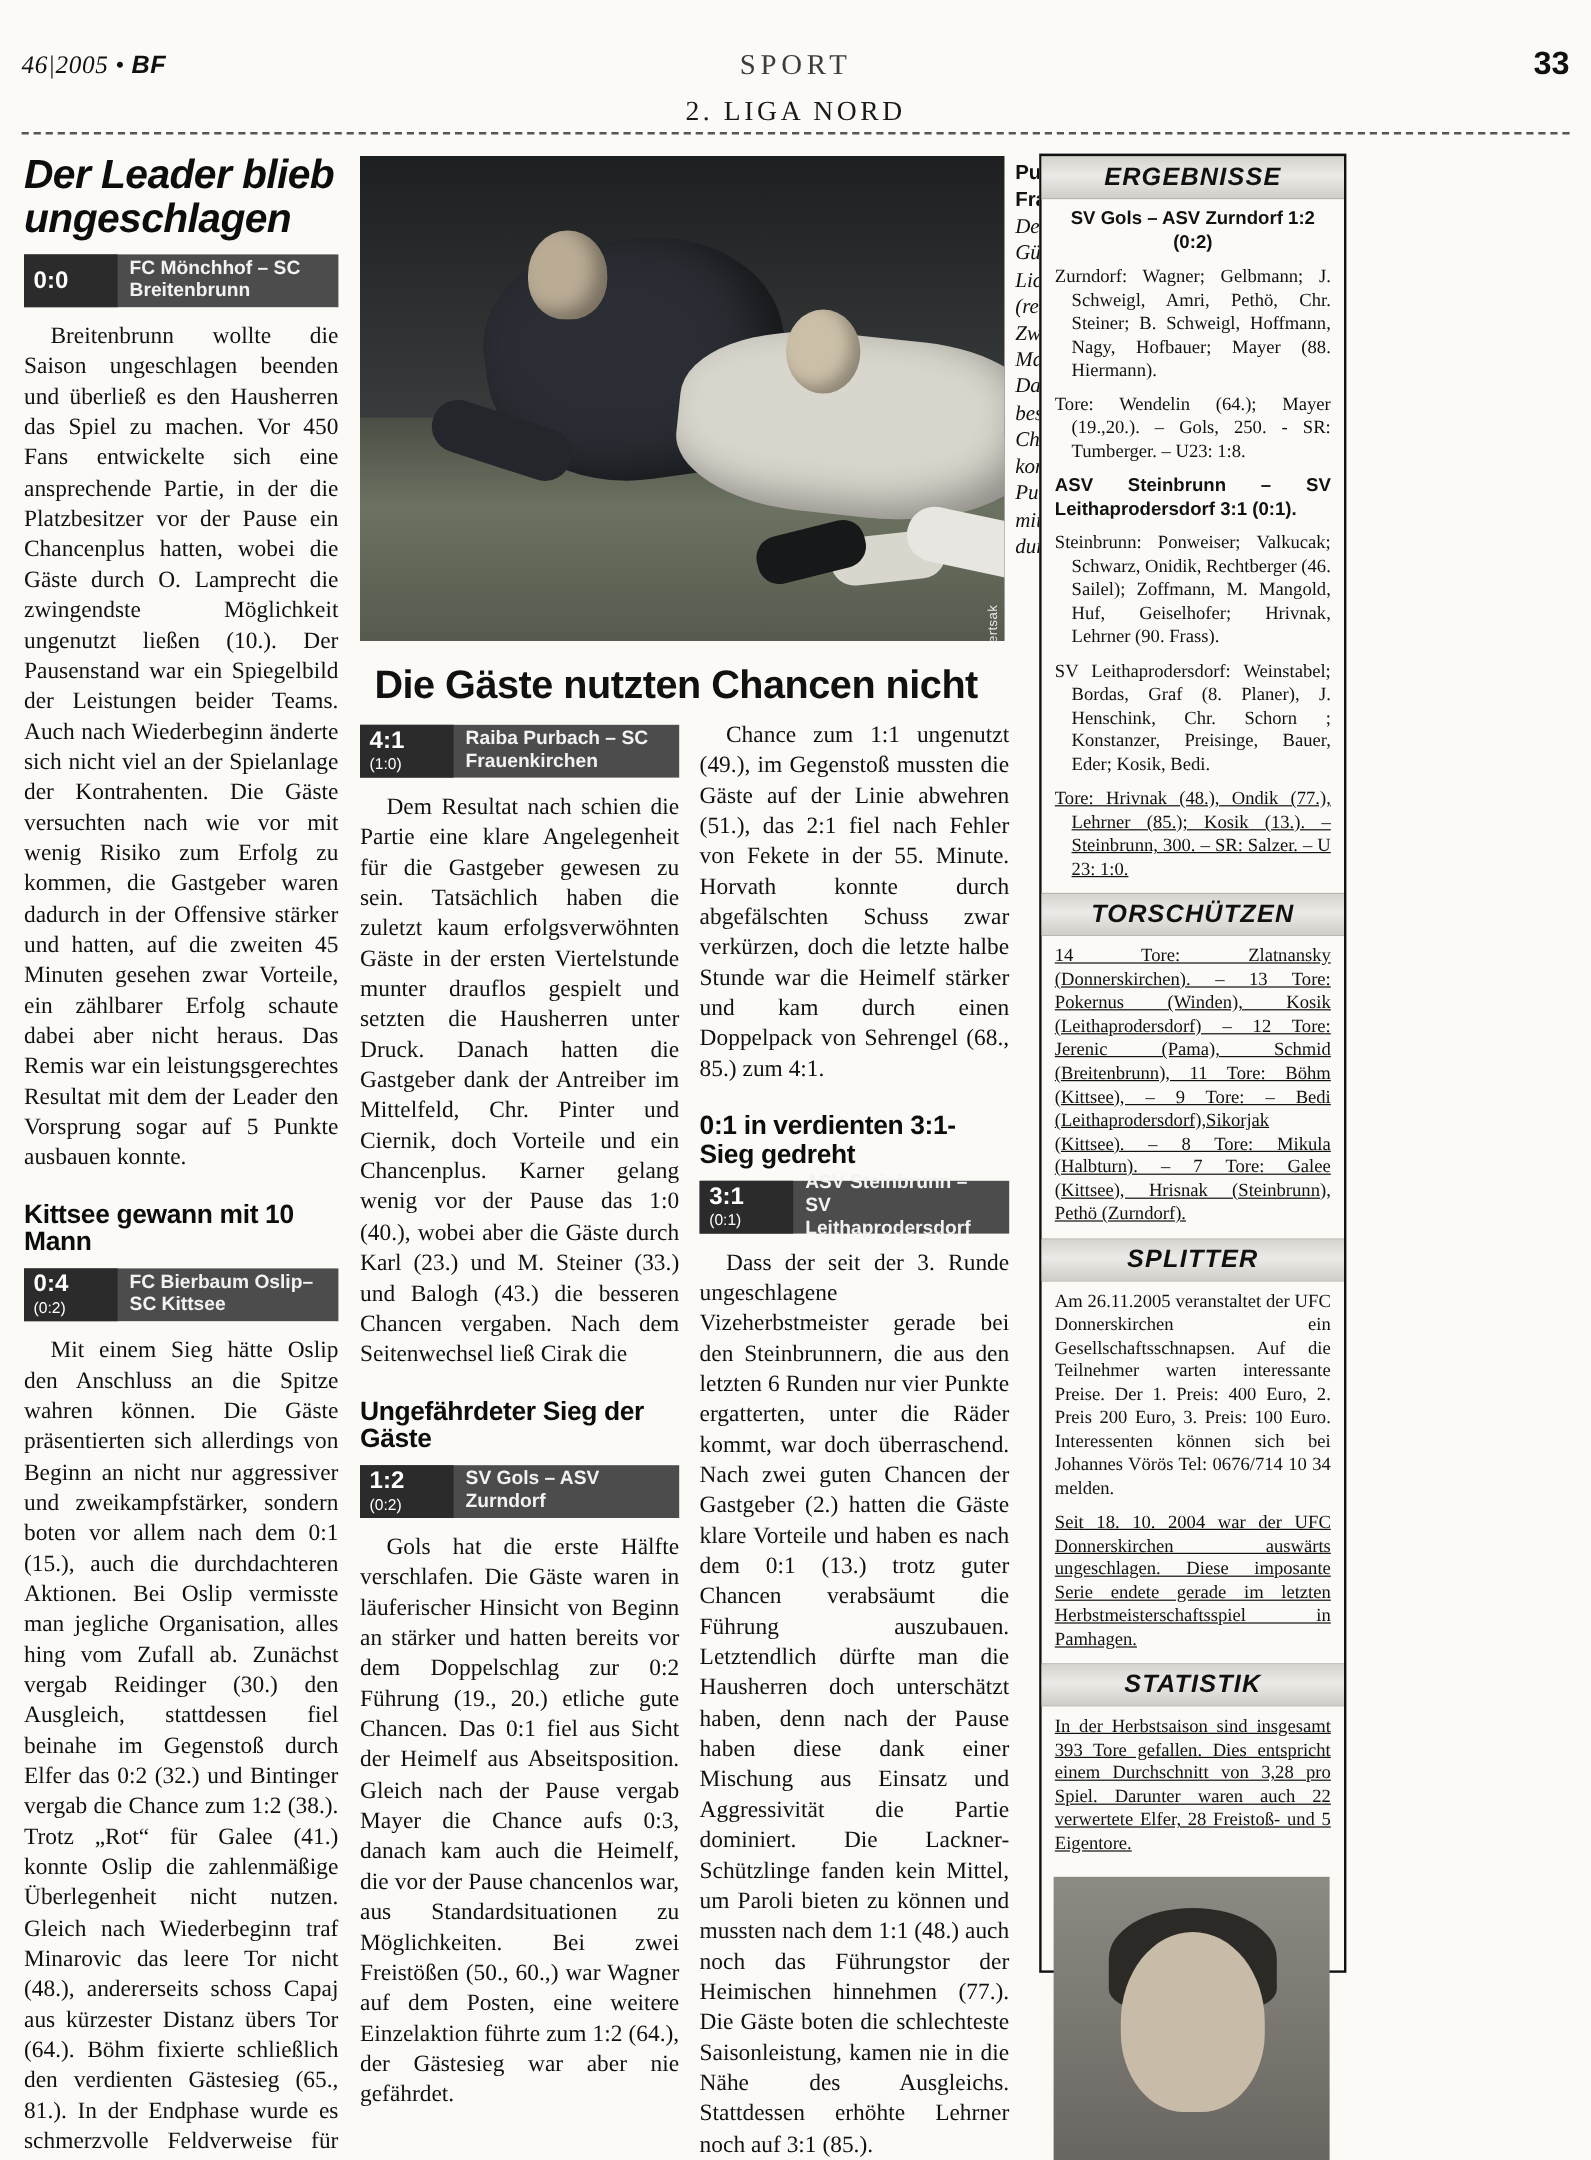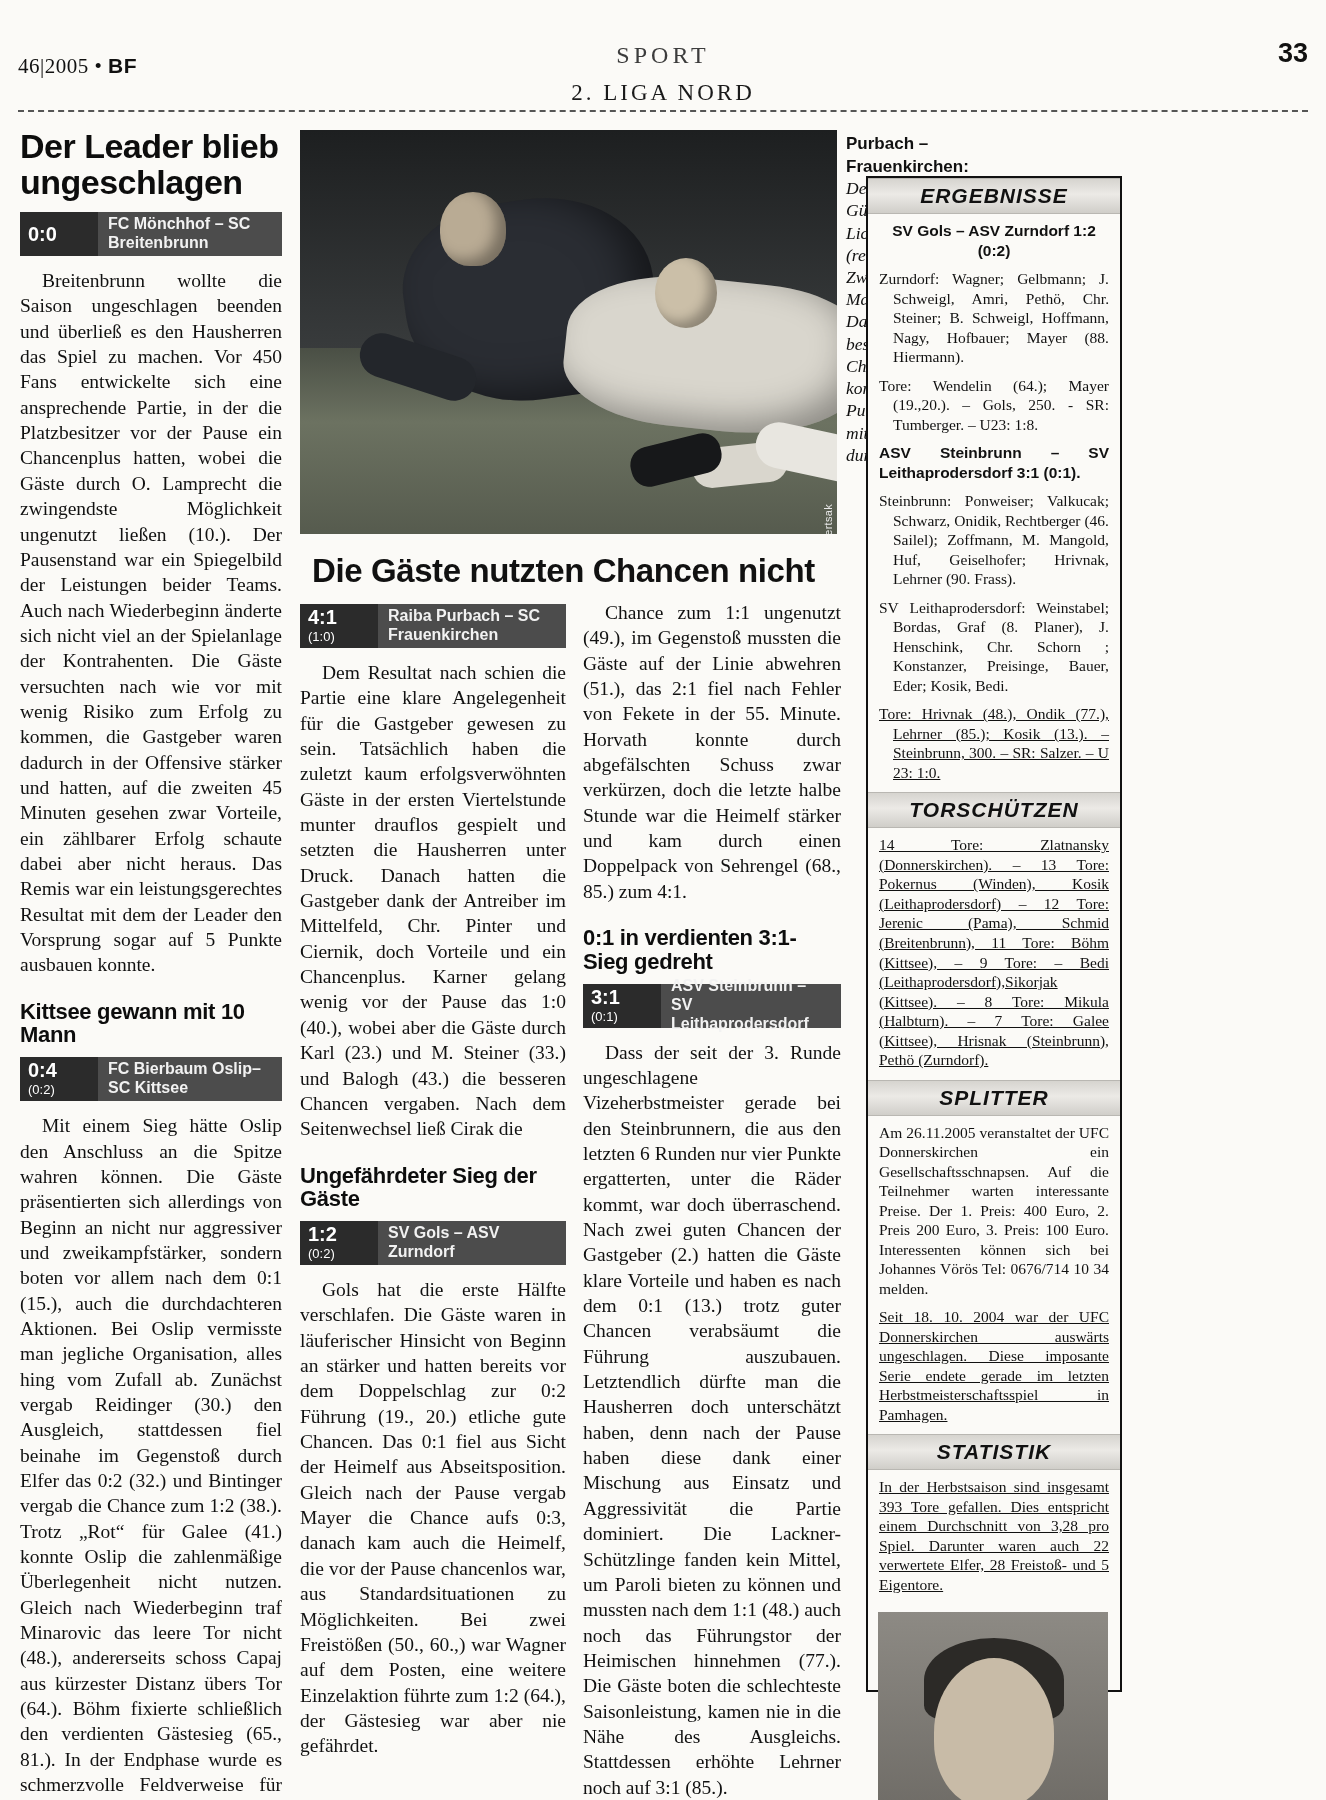--- a/index.html
+++ b/index.html
@@ -14,23 +14,23 @@
   .page{
     position:absolute;
     left:0;top:0;width:1326px;height:1800px;
     background:#fbfaf7;
   }
   
   .masthead{
     position:absolute;left:18px;top:42px;width:1290px;height:34px;
   }
   .mast-left{
-    position:absolute;left:0;top:12px;
+    position:absolute;left:0;top:0;
     font-family:"Liberation Serif", serif;
-    font-size:21px;letter-spacing:.5px;color:#111;
+    font-size:21px;letter-spacing:.5px;color:#111;font-style:italic;
   }
   .mast-left b{font-family:"Liberation Sans",sans-serif;font-size:21px;}
   .mast-center{
     position:absolute;left:0;top:0;width:1290px;text-align:center;
     font-family:"Liberation Serif", serif;
     font-size:24px;letter-spacing:4px;color:#3c3c3c;
   }
   .mast-right{
     position:absolute;right:0;top:-4px;
     font-family:"Liberation Sans",sans-serif;
@@ -50,20 +50,21 @@
   .col1{left:20px;width:262px;}
 
   h1.head{
     font-family:"Liberation Sans",sans-serif;
     font-weight:bold;
     font-size:34px;
     line-height:1.06;
     margin:0 0 12px 0;
     letter-spacing:-.5px;
     color:#0d0d0d;
+    font-style:italic;
   }
   h2.subhead{
     font-family:"Liberation Sans",sans-serif;
     font-weight:bold;
     font-size:22px;
     line-height:1.08;
     margin:22px 0 10px 0;
     letter-spacing:-.3px;
     color:#0d0d0d;
   }
@@ -172,21 +173,20 @@
   }
   .caption b{font-family:"Liberation Sans",sans-serif;font-weight:bold;font-size:17px;}
   .caption i{font-style:italic;}
 
   
   .rail{
     position:absolute;left:866px;top:128px;width:252px;height:1512px;
     border-left:2px solid #111;border-right:2px solid #111;
     border-top:2px solid #111;border-bottom:2px solid #111;
     background:#fbfaf7;
-    margin-top:48px;
   }
   .rail-inner{position:absolute;left:0;top:0;width:252px;}
   .rail-band{
     margin:0;
     background:linear-gradient(180deg,#d6d4cf 0%,#eceae6 45%,#d0cec9 100%);
     text-align:center;
     font-family:"Liberation Sans",sans-serif;
     font-style:italic;font-weight:bold;
     font-size:21px;letter-spacing:1px;
     padding:5px 0 5px 0;

